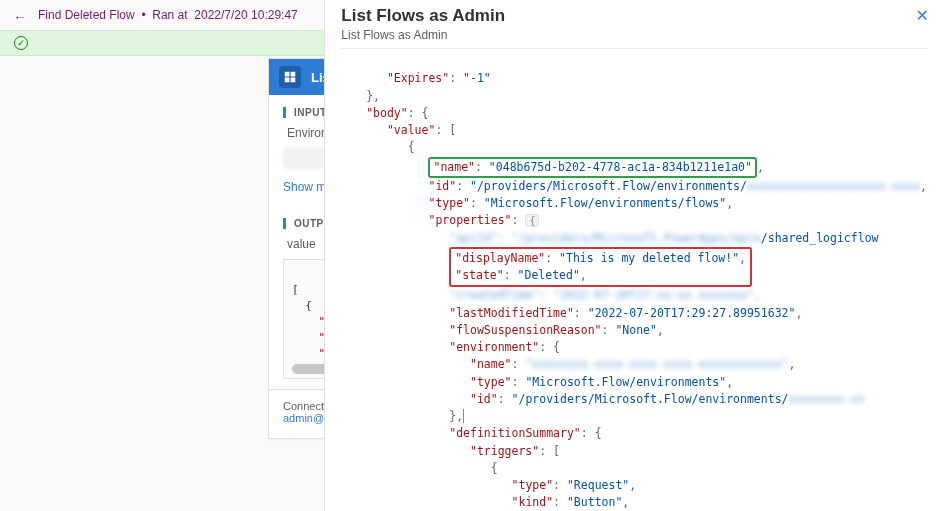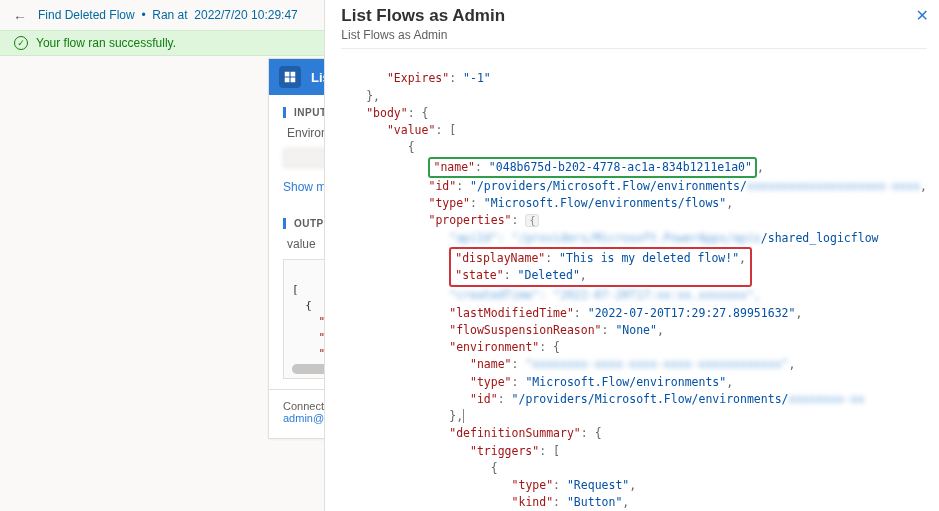--- a/index.html
+++ b/index.html
@@ -10,21 +10,21 @@
   .left {
     width: 493px; height: 100%; position: relative;
     background: #faf9f8;
   }
   .topbar {
     display:flex; align-items:center; gap:8px;
     height:30px; padding:0 10px;
     color:#605e5c; font-size:12px;
   }
   .back-arrow { width:20px; text-align:center; color:#605e5c; cursor:pointer; font-size:14px;}
-  .topbar .title { color:#0369a1; }
+  .topbar .title { color:#701a75; }
   .successbar {
     display:flex; align-items:center; gap:8px;
     background:#dff6dd; height:26px;
     padding:0 14px; color:#107c10; font-size:12px;
     border-top:1px solid #cdeccb; border-bottom:1px solid #cdeccb;
   }
   .successbar .ok-icon {
     width:14px; height:14px; border:1.5px solid #107c10; border-radius:50%;
     display:inline-flex; align-items:center; justify-content:center;
     font-size:9px; color:#107c10;
@@ -115,21 +115,20 @@
     <span class="back-arrow">←</span>
     <span class="title">
       <span>Find Deleted Flow</span>
       &nbsp;•&nbsp;
       <span>Ran at</span>
       <span>&nbsp;</span><span>2022/7/20 10:29:47</span>
     </span>
   </div>
   <div class="successbar">
     <span class="ok-icon">✓</span>
-    <span>Your flow ran successfully.</span>
   </div>
 
   <div class="step-card">
     <div class="step-header">
       <span class="step-icon">
         <svg viewBox="0 0 24 24">
             <path d="M3 3h8v8H3zM13 3h8v8h-8zM3 13h8v8H3zM13 13h8v8h-8z"></path>
           </svg>
       </span>
       <span>List Flows as Admin</span>

